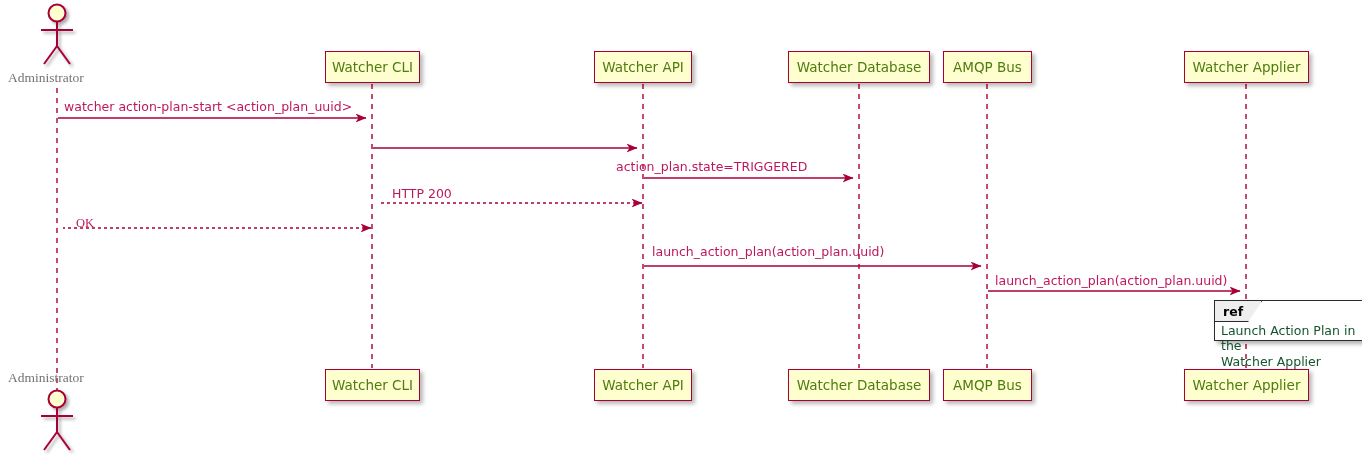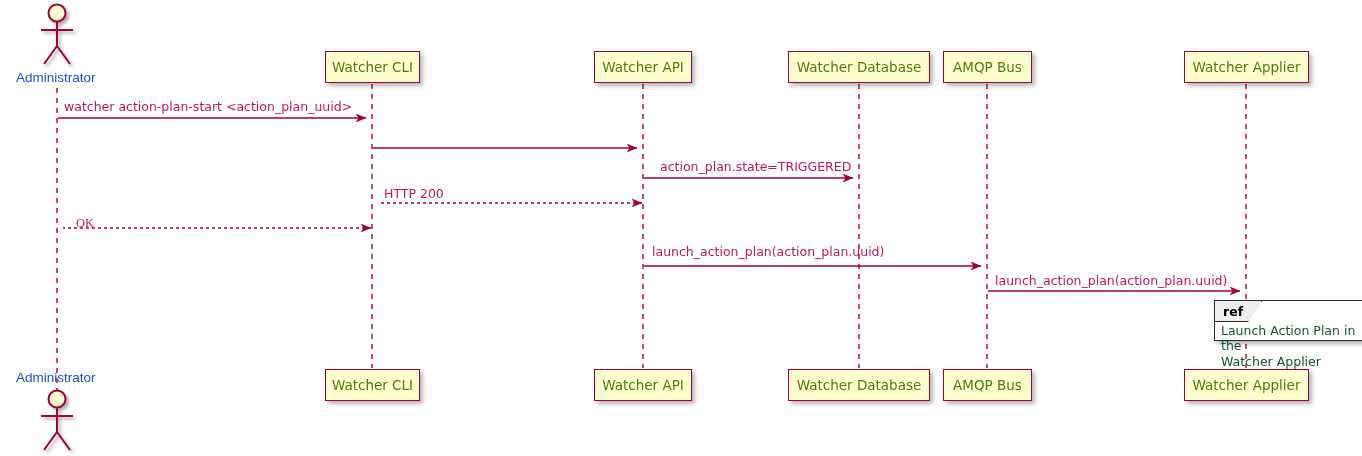--- a/index.html
+++ b/index.html
@@ -41,25 +41,24 @@
     font-family: "DejaVu Sans", sans-serif;
     font-size: 13.5px;
     display: flex;
     align-items: center;
     justify-content: center;
     white-space: nowrap;
     box-shadow: 3px 3px 4px rgba(0,0,0,0.28);
   }
   .actor-label {
     position: absolute;
-    font-family: Liberation Sans, sans-serif;
+    font-family: Liberation Serif, serif;
     font-size: 13.5px;
-    color: #1d4ed8;
+    color: #737373;
     white-space: nowrap;
-    margin-left: 8px;
   }
   .ref-frame {
     position: absolute;
     box-sizing: border-box;
     background: #FFFFFF;
     border: 1.5px solid #2B2B2B;
     box-shadow: 3px 3px 4px rgba(0,0,0,0.30);
   }
   .ref-tab {
     position: absolute;
@@ -170,23 +169,23 @@
 
   <div class="participant-box" style="left:788px; top:369px; width:142px; height:32px;">Watcher Database</div>
 
   <div class="participant-box" style="left:943px; top:369px; width:89px; height:32px;">AMQP Bus</div>
 
   <div class="participant-box" style="left:1184px; top:369px; width:125px; height:32px;">Watcher Applier</div>
 
   <div class="msg-label" style="left:64px; top:101px;">watcher action-plan-start &lt;action_plan_uuid&gt;</div>
 
 
-  <div class="msg-label" style="left:660px; top:161px;">action_plan.state=TRIGGERED</div>
+  <div class="msg-label" style="left:616px; top:161px;">action_plan.state=TRIGGERED</div>
 
-  <div class="msg-label" style="left:384px; top:188px;">HTTP 200</div>
+  <div class="msg-label" style="left:392px; top:188px;">HTTP 200</div>
 
   <div class="msg-label" style="left:76px; top:217px;font-family:Liberation Serif, serif;">OK</div>
 
   <div class="msg-label" style="left:652px; top:246px;">launch_action_plan(action_plan.uuid)</div>
 
   <div class="msg-label" style="left:995px; top:275px;">launch_action_plan(action_plan.uuid)</div>
 
   <div class="ref-frame" style="left:1214px; top:300px; width:165px; height:41px;">
     <div class="ref-tab">ref</div>
     <div class="ref-body">Launch Action Plan in the

